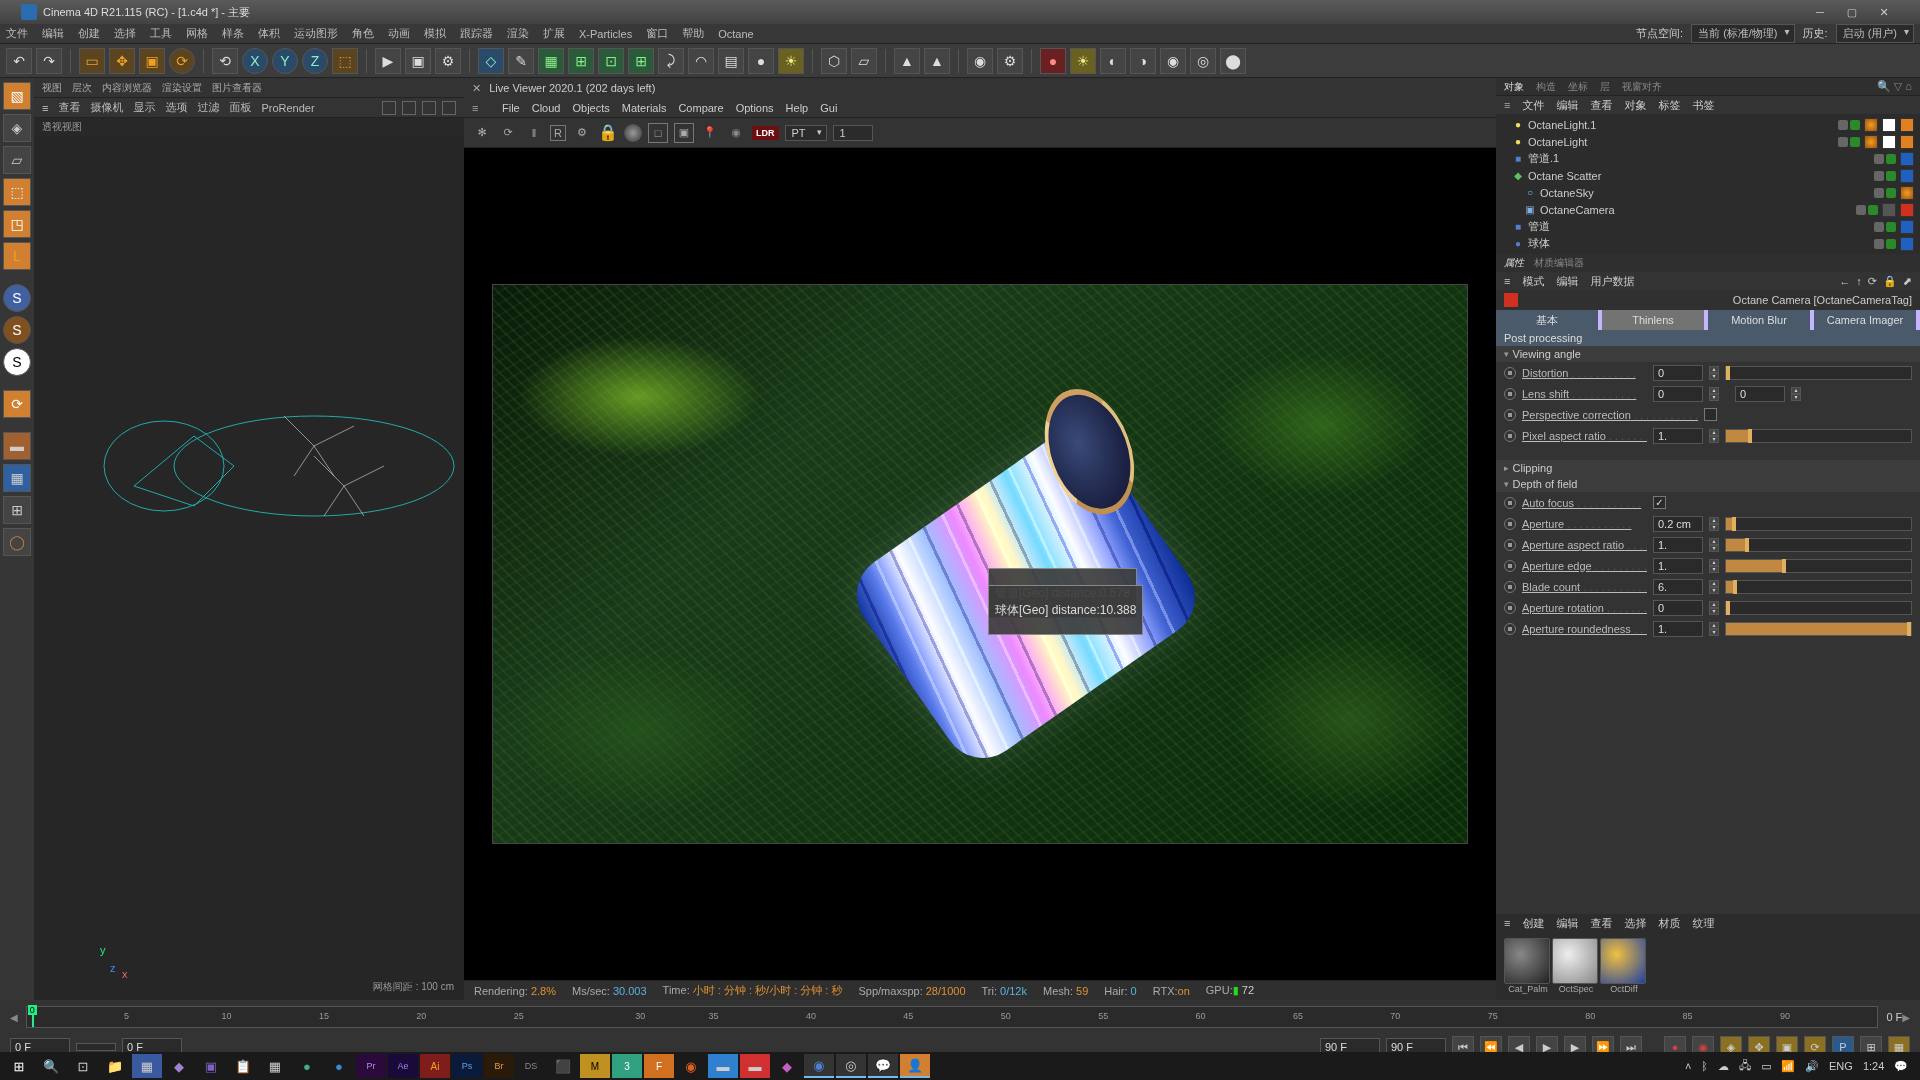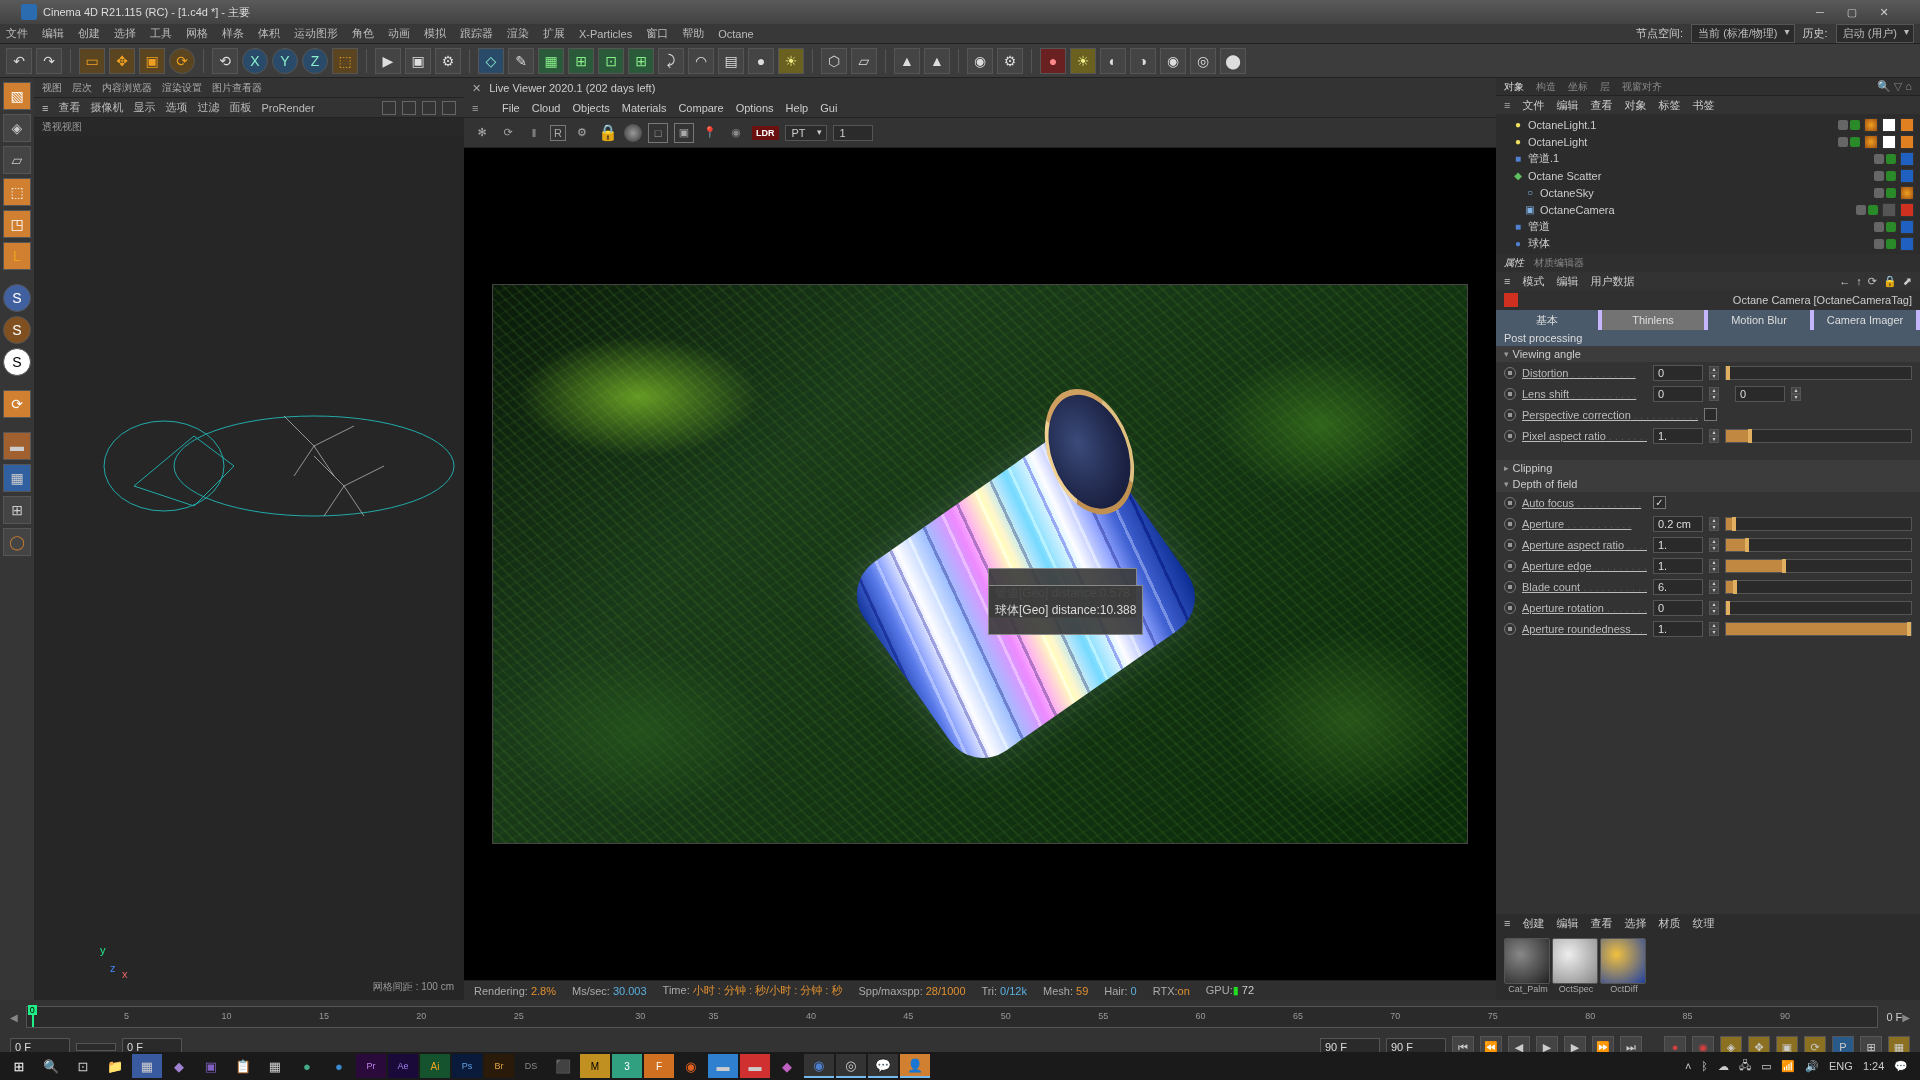--- a/index.html
+++ b/index.html
@@ -719,21 +719,21 @@
   <div class="tskbtn" style="color:#f0c060">📁</div>
   <div class="tskbtn" style="background:#3a5aa0">▦</div>
   <div class="tskbtn" style="color:#a080d0">◆</div>
   <div class="tskbtn" style="color:#8060c0">▣</div>
   <div class="tskbtn" style="color:#f0c060">📋</div>
   <div class="tskbtn">▦</div>
   <div class="tskbtn" style="color:#4a8">●</div>
   <div class="tskbtn" style="color:#3a8ad0">●</div>
   <div class="tskbtn" style="background:#2a0a3a;color:#c080f0;font-size:9px">Pr</div>
   <div class="tskbtn" style="background:#1a0a3a;color:#a080f0;font-size:9px">Ae</div>
-  <div class="tskbtn" style="background:#14532d;color:#f0a020;font-size:10px">Ai</div>
+  <div class="tskbtn" style="background:#7f1d1d;color:#f0a020;font-size:10px">Ai</div>
   <div class="tskbtn" style="background:#0a1a3a;color:#60a0e0;font-size:9px">Ps</div>
   <div class="tskbtn" style="background:#2a1a0a;color:#e0a040;font-size:9px">Br</div>
   <div class="tskbtn" style="color:#888;font-size:9px">DS</div>
   <div class="tskbtn">⬛</div>
   <div class="tskbtn" style="background:#c09020;color:#000;font-size:10px">M</div>
   <div class="tskbtn" style="background:#30a080;color:#fff;font-size:10px">3</div>
   <div class="tskbtn" style="background:#d07020;color:#fff;font-size:10px">F</div>
   <div class="tskbtn" style="color:#e06020">◉</div>
   <div class="tskbtn" style="background:#3080d0">▬</div>
   <div class="tskbtn" style="background:#d03030">▬</div>

